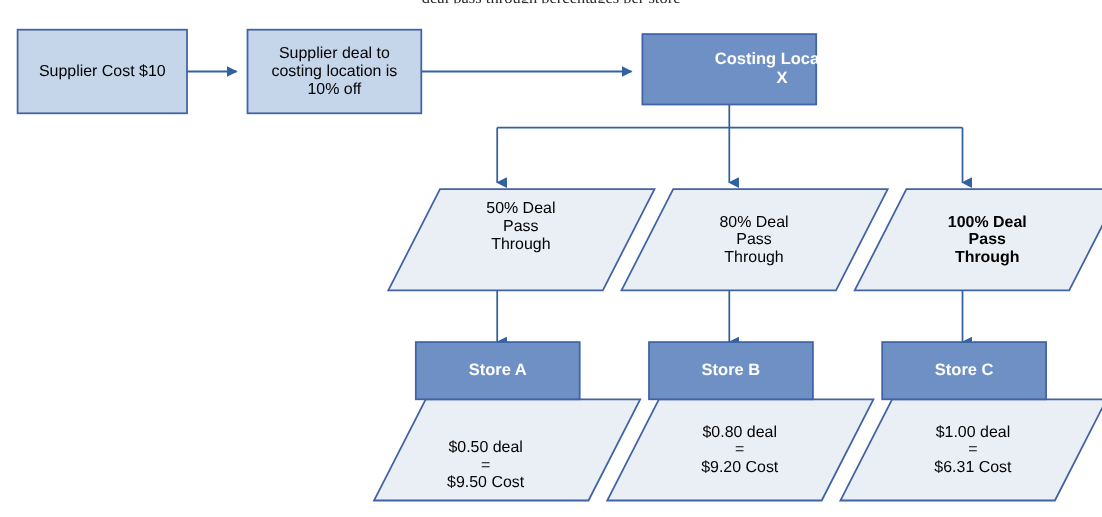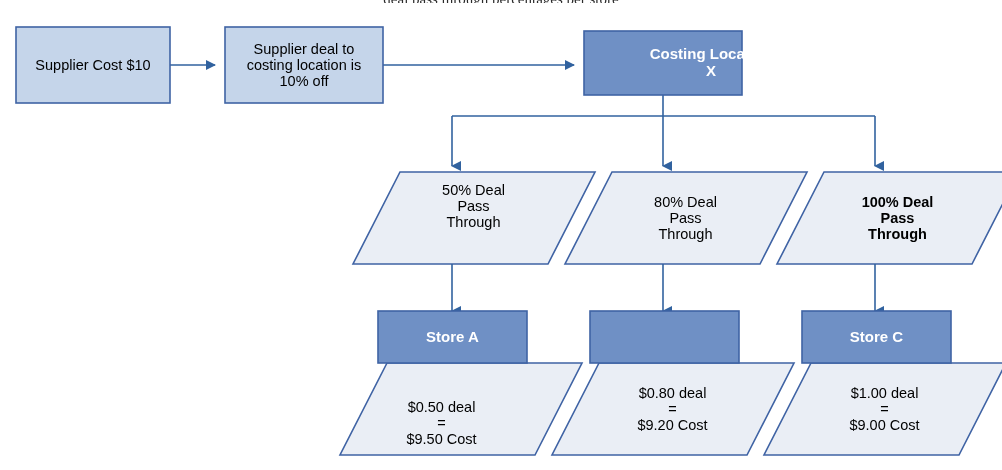--- a/index.html
+++ b/index.html
@@ -143,25 +143,26 @@
 Pass
 Through</div>
   <div class="node-label lbl-dark-text" style="left:588px; top:172px; width:195px; height:92px;">80% Deal
 Pass
 Through</div>
   <div class="node-label lbl-dark-text" style="left:800px; top:172px; width:195px; height:92px;font-weight:bold;">100% Deal
 Pass
 Through</div>
 
   <div class="node-label lbl-white-text" style="left:378px; top:311px; width:149px; height:52px;border-radius:16px;">Store A</div>
+  <div class="node-label lbl-white-text" style="left:590px; top:311px; width:149px; height:52px;">Store B</div>
   <div class="node-label lbl-white-text" style="left:802px; top:311px; width:149px; height:52px;">Store C</div>
 
   <div class="node-label lbl-dark-text" style="left:344px; top:363px; width:195px; height:120px;">$0.50 deal
 =
 $9.50 Cost</div>
   <div class="node-label lbl-dark-text" style="left:575px; top:363px; width:195px; height:92px;">$0.80 deal
 =
 $9.20 Cost</div>
   <div class="node-label lbl-dark-text" style="left:787px; top:363px; width:195px; height:92px;">$1.00 deal
 =
-$9.00 Cost</div>
+$6.31 Cost</div>
 
 </div>
 
 </body></html>

